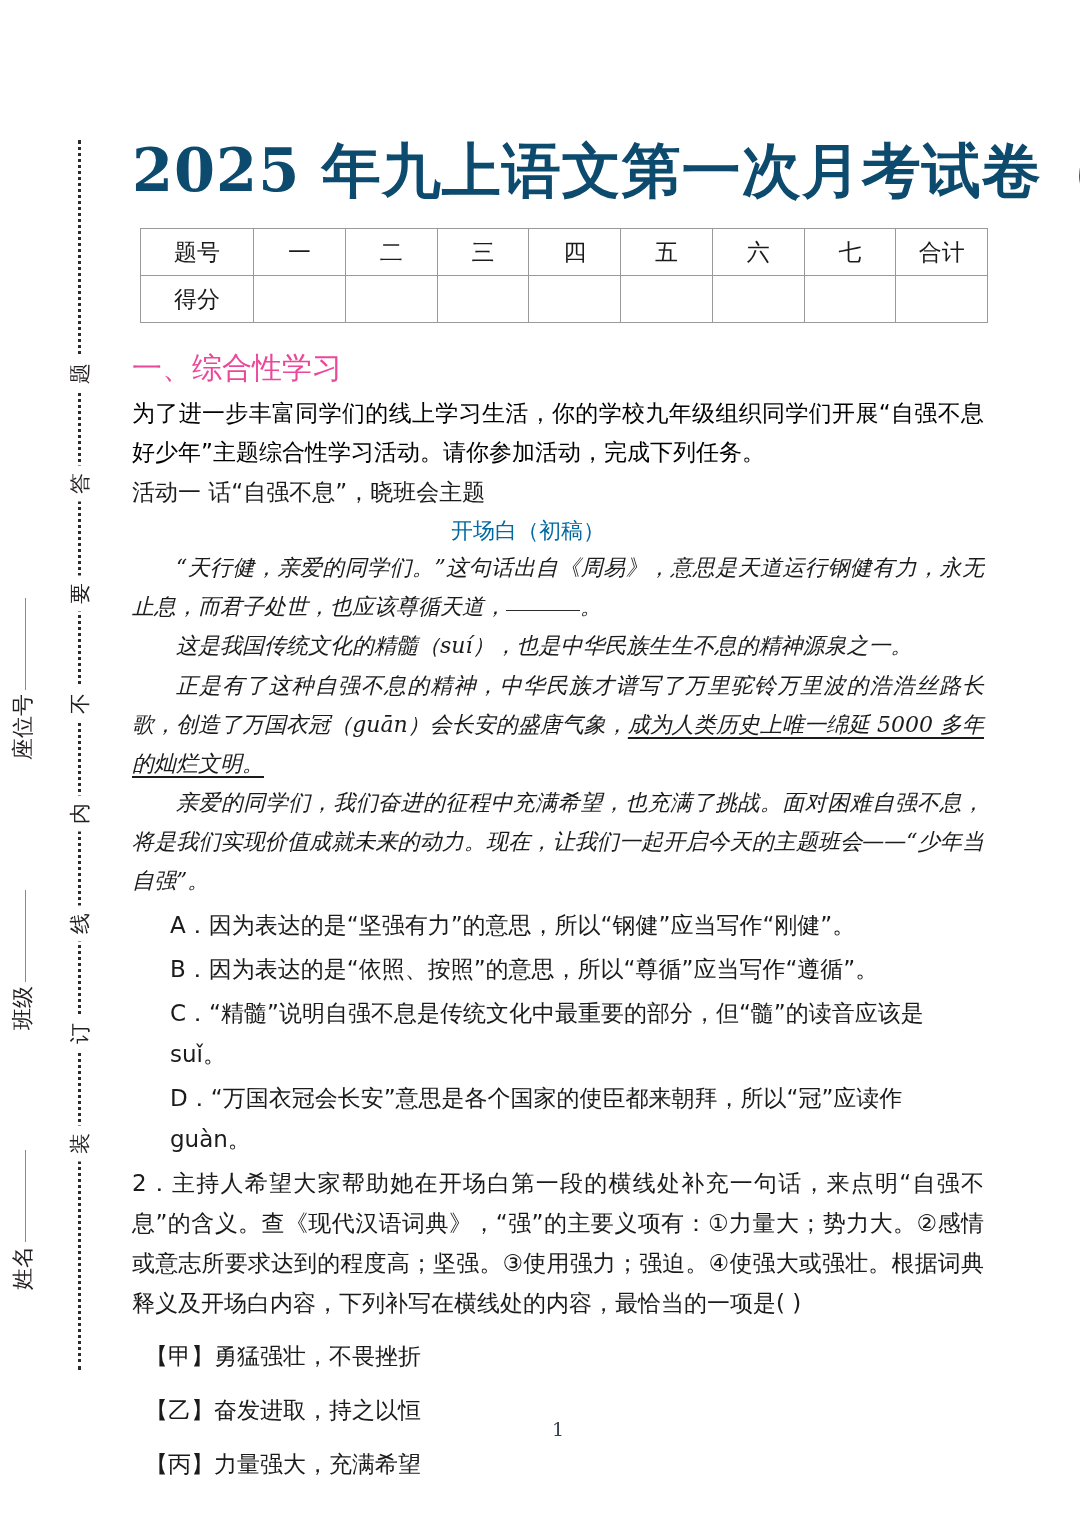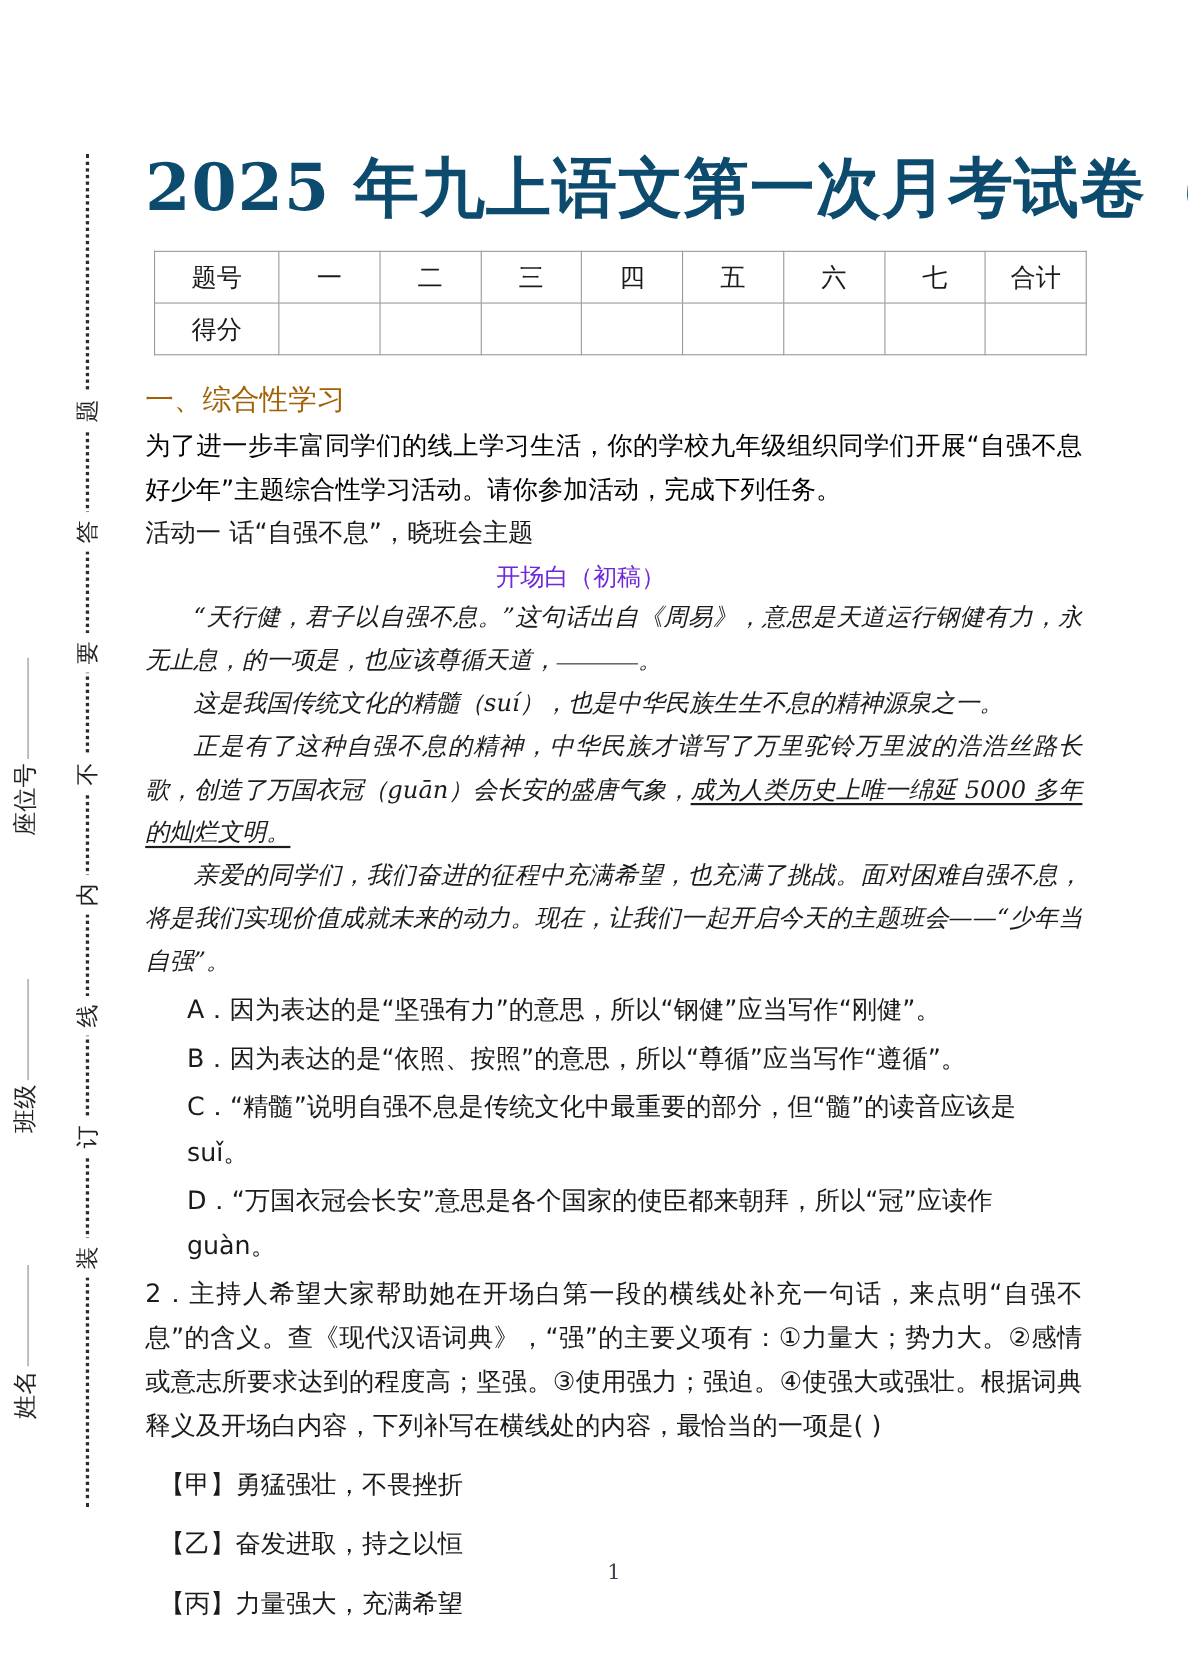--- a/index.html
+++ b/index.html
@@ -109,25 +109,25 @@
   .score-table td.label { width: 110px; }
 
   
   .content {
     position: absolute;
     left: 0;
     top: 345px;
     width: 852px;
   }
   .sec-head {
-    font-family: Liberation Mono, monospace;
-    font-size: 26px;
+    font-family: Liberation Sans, sans-serif;
+    font-size: 30px;
     line-height: 1.55;
     margin: 0 0 2px 0;
-    color: #a16207;
+    color: #ec4899;
   }
   .para-sans {
     font-family: "DejaVu Sans", "Liberation Sans", sans-serif;
     font-size: 23px;
     line-height: 1.72;
     margin: 0;
     text-align: justify;
     color: #000000;
   }
   .activity {
@@ -137,21 +137,21 @@
     margin: 0;
     color: #1b1b1b;
   }
 
   .speech-title {
     font-family: "DejaVu Serif", "Liberation Serif", serif;
     font-size: 22px;
     text-align: center;
     margin: 4px 0 2px 0;
     padding-right: 60px;
-    color: #6d28d9;
+    color: #0369a1;
   }
   .speech-para {
     font-family: "DejaVu Serif", "Liberation Serif", serif;
     font-style: italic;
     font-size: 22px;
     line-height: 1.78;
     margin: 0;
     text-indent: 44px;
     text-align: justify;
     color: #1b1b1b;
@@ -277,21 +277,21 @@
   <div class="content">
 
     <p class="sec-head">一、综合性学习</p>
 
     <p class="para-sans">为了进一步丰富同学们的线上学习生活，你的学校九年级组织同学们开展“自强不息好少年”主题综合性学习活动。请你参加活动，完成下列任务。</p>
 
     <p class="activity">活动一  话“自强不息”，晓班会主题</p>
 
     <p class="speech-title">开场白（初稿）</p>
 
-    <p class="speech-para"><span>“天行健，君子以自强不息。”这句话出自《周易》，意思是天道运行钢健有力，永无止息，的一项是，也应该尊循天道，</span><span class="blank-rule"></span><span>。</span></p>
+    <p class="speech-para"><span>“天行健，亲爱的同学们。”这句话出自《周易》，意思是天道运行钢健有力，永无止息，而君子处世，也应该尊循天道，</span><span class="blank-rule"></span><span>。</span></p>
 
     <p class="speech-para">这是我国传统文化的精髓（suí），也是中华民族生生不息的精神源泉之一。</p>
 
     <p class="speech-para"><span>正是有了这种自强不息的精神，中华民族才谱写了万里驼铃万里波的浩浩丝路长歌，创造了万国衣冠（guān）会长安的盛唐气象，</span><span class="uline">成为人类历史上唯一绵延 5000 多年的灿烂文明。</span></p>
 
     <p class="speech-para">亲爱的同学们，我们奋进的征程中充满希望，也充满了挑战。面对困难自强不息，将是我们实现价值成就未来的动力。现在，让我们一起开启今天的主题班会——“少年当自强”。</p>
 
 
     <p class="opt">A．因为表达的是“坚强有力”的意思，所以“钢健”应当写作“刚健”。</p>
     <p class="opt">B．因为表达的是“依照、按照”的意思，所以“尊循”应当写作“遵循”。</p>

